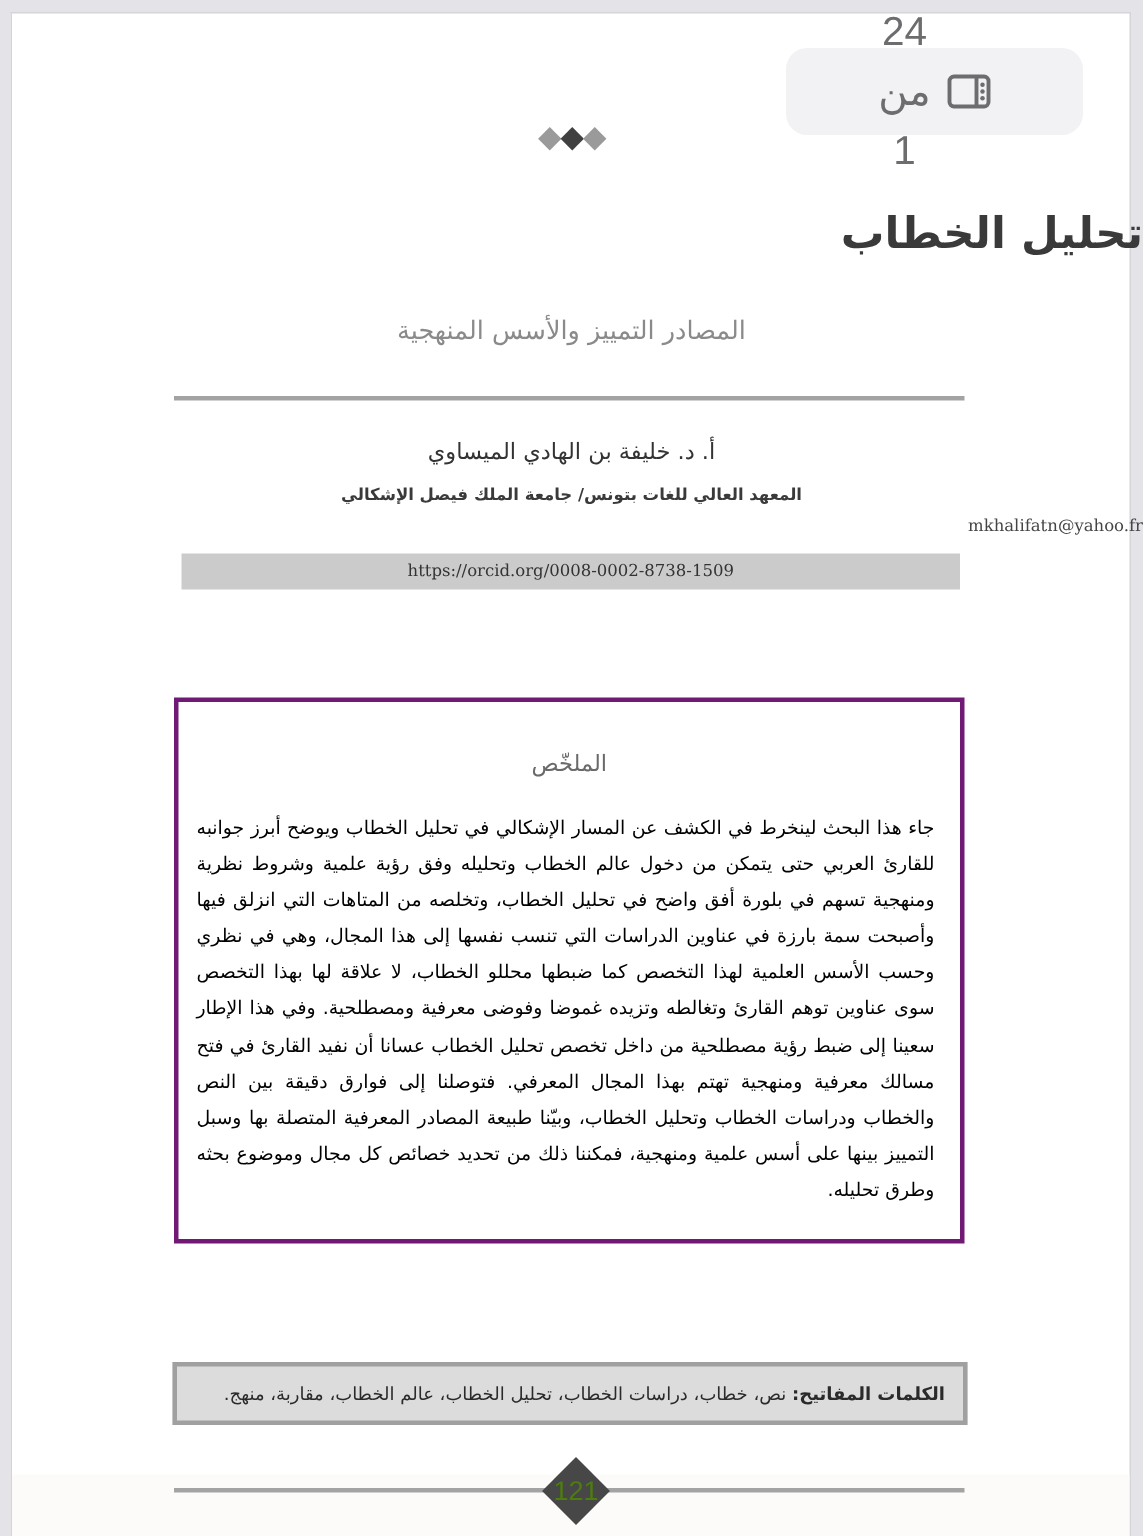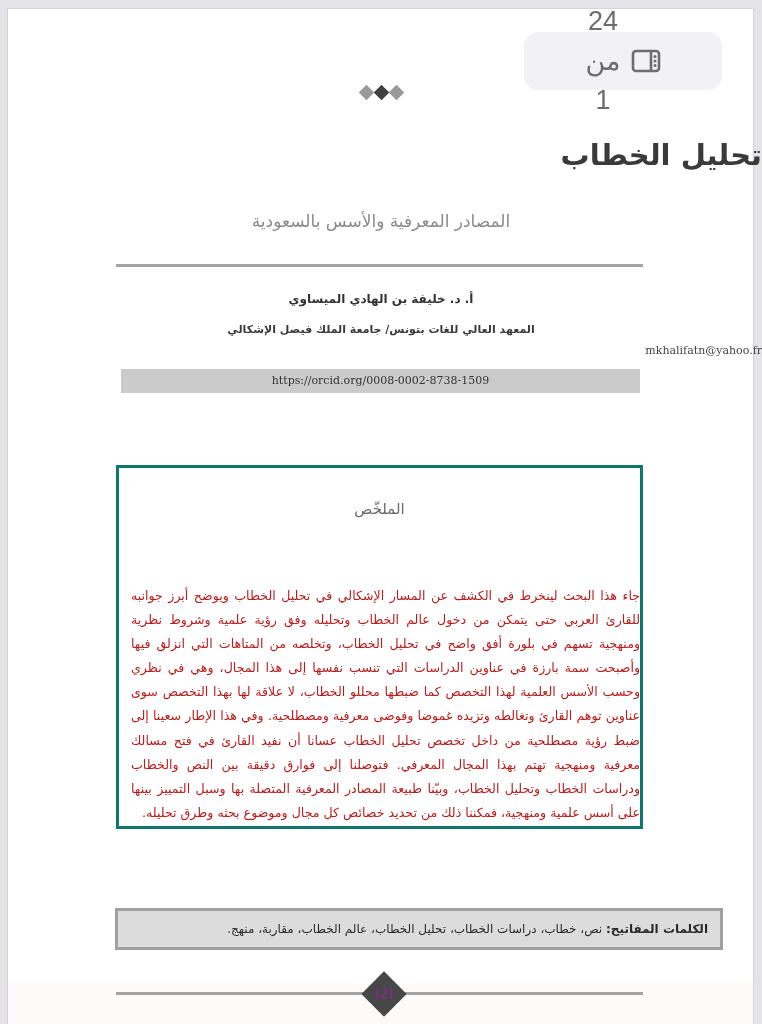--- a/index.html
+++ b/index.html
@@ -46,68 +46,68 @@
     .subtitle {
       position: absolute; left: 0; width: 762px; top: 211px; text-align: center;
       font-family: "DejaVu Sans", sans-serif; font-size: 17px; color: #8a8a8a;
       direction: rtl;
     }
     .rule-top {
       position: absolute; left: 116px; top: 264px; width: 527px; height: 3px; background: #a3a3a3;
     }
     .author {
       position: absolute; left: 0; width: 762px; top: 292px; text-align: center;
-      font-size: 12px; font-weight: bold; color: #333; direction: rtl;
+      font-size: 15px; font-weight: normal; color: #333; direction: rtl;
     }
     .affil {
       position: absolute; left: 0; width: 762px; top: 323px; text-align: center;
       font-size: 11px; font-weight: bold; color: #3a3a3a; direction: rtl;
     }
     .email {
       position: absolute; left: 0; width: 762px; top: 344px; text-align: right;
       font-family: "DejaVu Serif", serif; font-size: 11px; color: #444;
     }
     .orcid {
       position: absolute; left: 121px; top: 369px; width: 519px; height: 24px;
       background: #cbcbcb; text-align: center; line-height: 24px;
       font-family: "DejaVu Serif", serif; font-size: 11px; color: #333;
     }
     .abstract-box {
       position: absolute; left: 116px; top: 465px; width: 527px; height: 364px;
-      border: 3px solid #0f766e; box-sizing: border-box; padding-left: 39px;
+      border: 3px solid #701a75; box-sizing: border-box; padding-left: 39px;
     }
     .abstract-heading {
       position: absolute; left: 0; width: 100%; top: 32px; text-align: center;
       font-size: 15px; color: #6a6a6a; direction: rtl;
     }
     .abstract-text {
-      position: absolute; left: 12px; right: 0; top: 72px;
+      position: absolute; left: 12px; right: 17px; top: 72px;
       direction: rtl; text-align: justify; text-align-last: right;
-      font-family: "DejaVu Sans", sans-serif; font-size: 12.6px; line-height: 24.1px; color: #b91c1c; margin-top: 44px;
+      font-family: "DejaVu Sans", sans-serif; font-size: 12.6px; line-height: 24.1px; color: #000000;
     }
     .keywords-box {
-      position: absolute; left: 115px; top: 908px; width: 608px; height: 42px;
+      position: absolute; left: 115px; top: 908px; width: 530px; height: 42px;
       background: #dcdcdc; border: 3px solid #a0a0a0; box-sizing: border-box;
       direction: rtl; padding-right: 12px; line-height: 36px;
       font-size: 12px; color: #2a2a2a;
     }
     .kw-label { font-weight: bold; }
     .rule-bottom {
       position: absolute; left: 116px; top: 992px; width: 527px; height: 3px; background: #a3a3a3;
     }
     .page-number {
       position: absolute; left: 362px; top: 972px; width: 44px; height: 44px;
     }
     .page-number .diamond-bg {
       position: absolute; left: 6px; top: 6px; width: 32px; height: 32px;
       background: #474747; transform: rotate(45deg);
     }
     .page-number .num {
       position: absolute; left: 0; top: 0; width: 44px; height: 44px; line-height: 44px;
-      text-align: center; color: #a21caf; font-family: Liberation Serif, serif; font-size: 14px;
+      text-align: center; color: #4d7c0f; font-family: Liberation Sans, sans-serif; font-size: 18px;
     }
   </style>
 </head>
 <body>
 
 <div class="page">
   <div class="page-bottom-tint"></div>
 </div>
 
 <div class="page-counter">
@@ -127,21 +127,21 @@
   </span>
 </div>
 
 <div class="diamonds">
   <span class="dm light"></span>
   <span class="dm dark"></span>
   <span class="dm light"></span>
 </div>
 
 <div class="title">تحليل الخطاب</div>
-<div class="subtitle">المصادر المعرفية والأسس بالسعودية</div>
+<div class="subtitle">المصادر التمييز والأسس المنهجية</div>
 <div class="rule-top"></div>
 
 <div class="author">أ. د. خليفة بن الهادي الميساوي</div>
 <div class="affil">المعهد العالي للغات بتونس/ جامعة الملك فيصل الإشكالي</div>
 <div class="email">mkhalifatn@yahoo.fr</div>
 <div class="orcid">https://orcid.org/0008-0002-8738-1509</div>
 
 <div class="abstract-box">
   <div class="abstract-heading">الملخّص</div>
   <div class="abstract-text">جاء هذا البحث لينخرط في الكشف عن المسار الإشكالي في تحليل الخطاب ويوضح أبرز جوانبه للقارئ العربي حتى يتمكن من دخول عالم الخطاب وتحليله وفق رؤية علمية وشروط نظرية ومنهجية تسهم في بلورة أفق واضح في تحليل الخطاب، وتخلصه من المتاهات التي انزلق فيها وأصبحت سمة بارزة في عناوين الدراسات التي تنسب نفسها إلى هذا المجال، وهي في نظري وحسب الأسس العلمية لهذا التخصص كما ضبطها محللو الخطاب، لا علاقة لها بهذا التخصص سوى عناوين توهم القارئ وتغالطه وتزيده غموضا وفوضى معرفية ومصطلحية. وفي هذا الإطار سعينا إلى ضبط رؤية مصطلحية من داخل تخصص تحليل الخطاب عسانا أن نفيد القارئ في فتح مسالك معرفية ومنهجية تهتم بهذا المجال المعرفي. فتوصلنا إلى فوارق دقيقة بين النص والخطاب ودراسات الخطاب وتحليل الخطاب، وبيّنا طبيعة المصادر المعرفية المتصلة بها وسبل التمييز بينها على أسس علمية ومنهجية، فمكننا ذلك من تحديد خصائص كل مجال وموضوع بحثه وطرق تحليله.</div>

